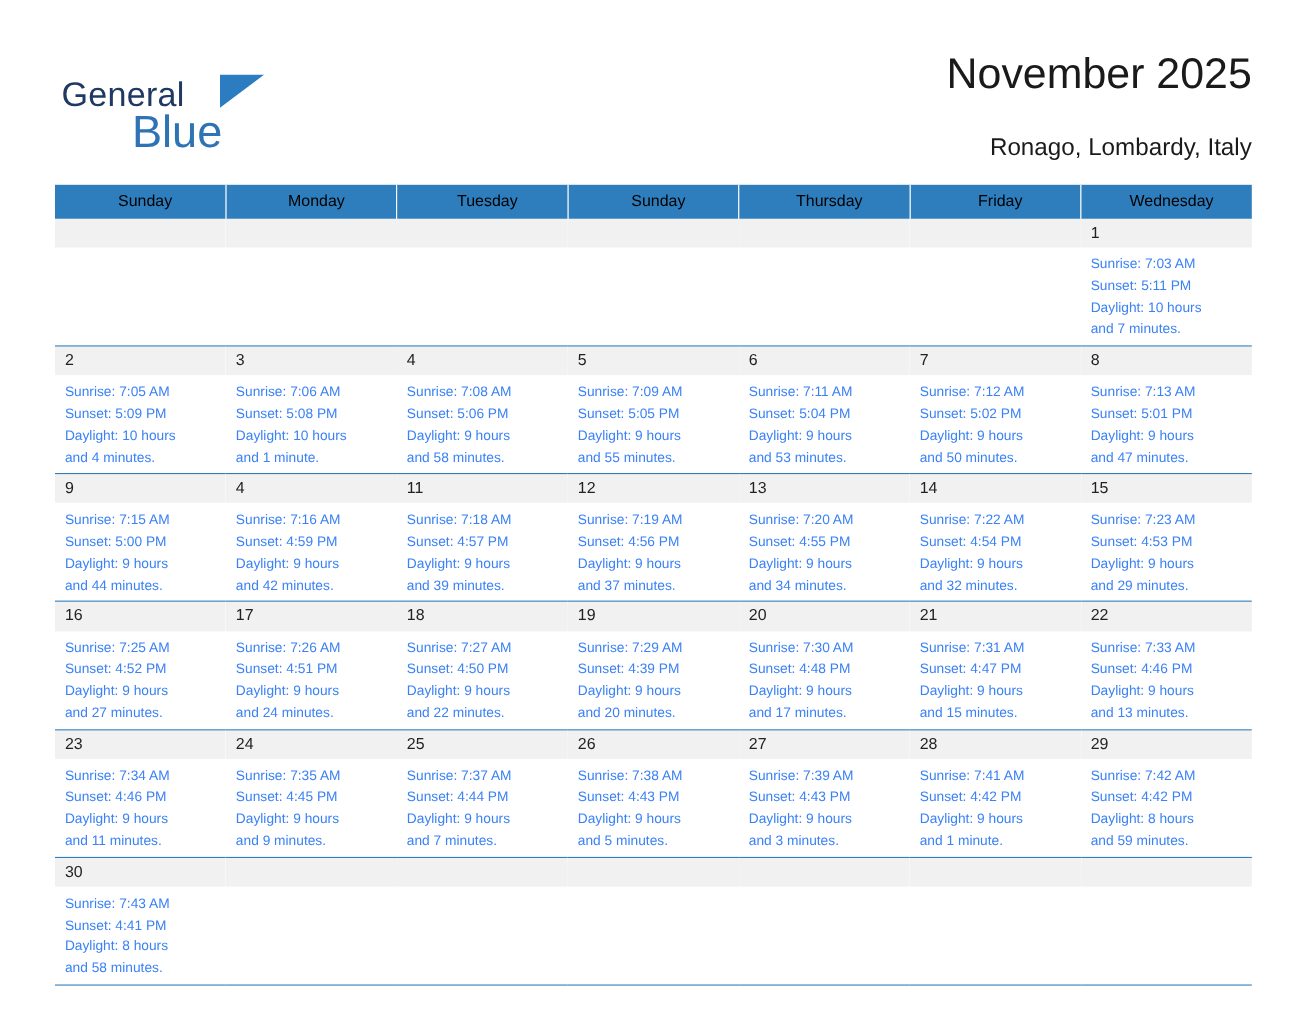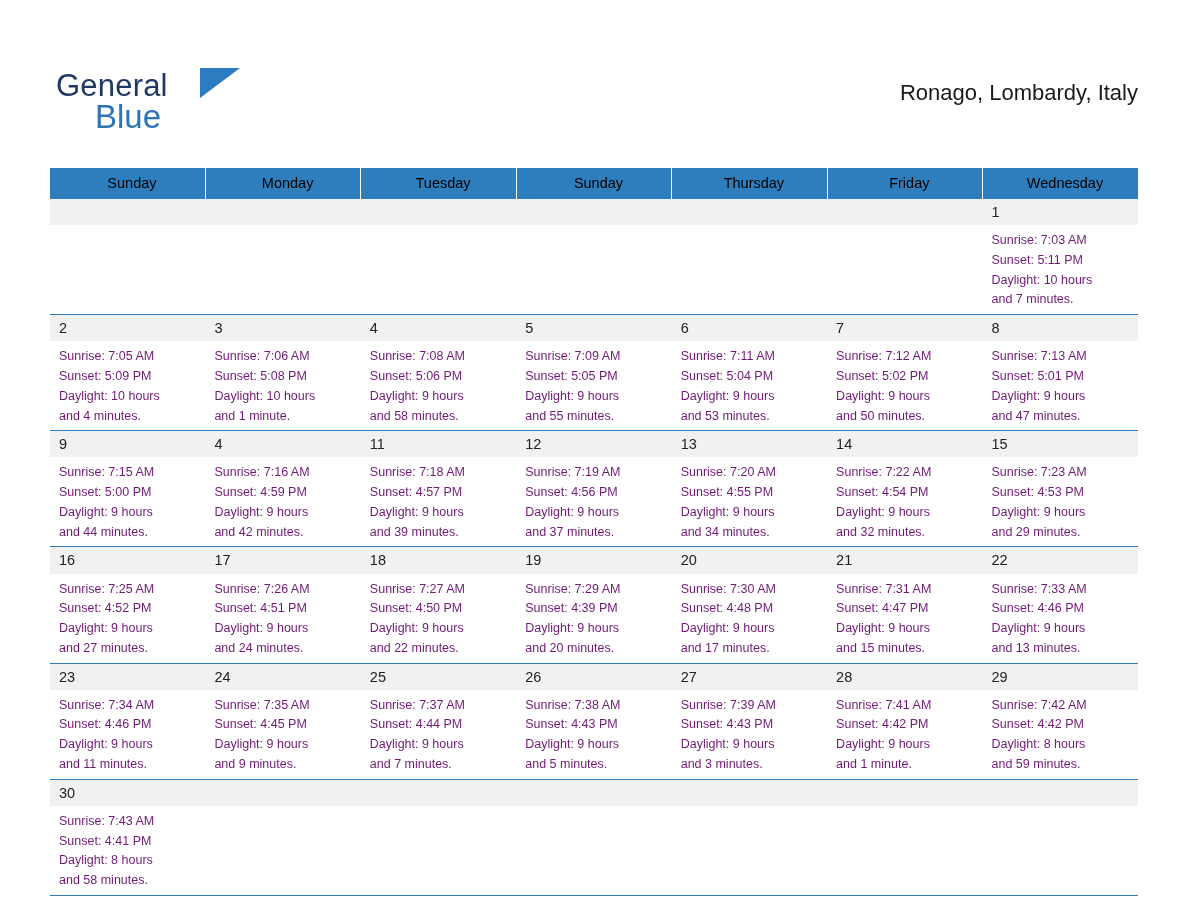--- a/index.html
+++ b/index.html
@@ -37,25 +37,25 @@
   .logo-general {
     font-size: 31px;
     color: #1f3864;
     letter-spacing: 0.2px;
     line-height: 1;
     position: absolute;
     left: 6px;
     top: 24px;
   }
   .logo-blue {
-    font-size: 33px;
+    font-size: 41px;
     color: #2e74b5;
     line-height: 1;
     position: absolute;
-    left: 45px;
+    left: 70px;
     top: 54px;
   }
   .logo-triangle {
     position: absolute;
     left: 150px;
     top: 22px;
     width: 0;
     height: 0;
     border-left: 40px solid #2b7cc0;
     border-bottom: 30px solid transparent;
@@ -108,37 +108,38 @@
     font-size: 14.5px;
     color: #222;
     padding: 4px 0 4px 9px;
     line-height: 1.25;
   }
   .daynum.blank { color: transparent; }
   .info {
     padding: 6px 8px 4px 9px;
     font-size: 12.5px;
     line-height: 1.58;
-    color: #701a75;
+    color: #3b82f6;
   }
   .info div { white-space: nowrap; }
   .first-row td.day { height: 110px; }
 </style>
 </head>
 <body>
 
 <div class="page">
 
   <div class="header">
     <div class="logo">
       <span class="logo-general">General</span>
       <span class="logo-triangle"></span>
       <span class="logo-blue">Blue</span>
     </div>
     <div class="title-block">
+      <div class="month-title">November 2025</div>
       <div class="location">Ronago, Lombardy, Italy</div>
     </div>
   </div>
 
   <table class="calendar">
     <thead>
       <tr>
         <th>Sunday</th>
         <th>Monday</th>
         <th>Tuesday</th>

